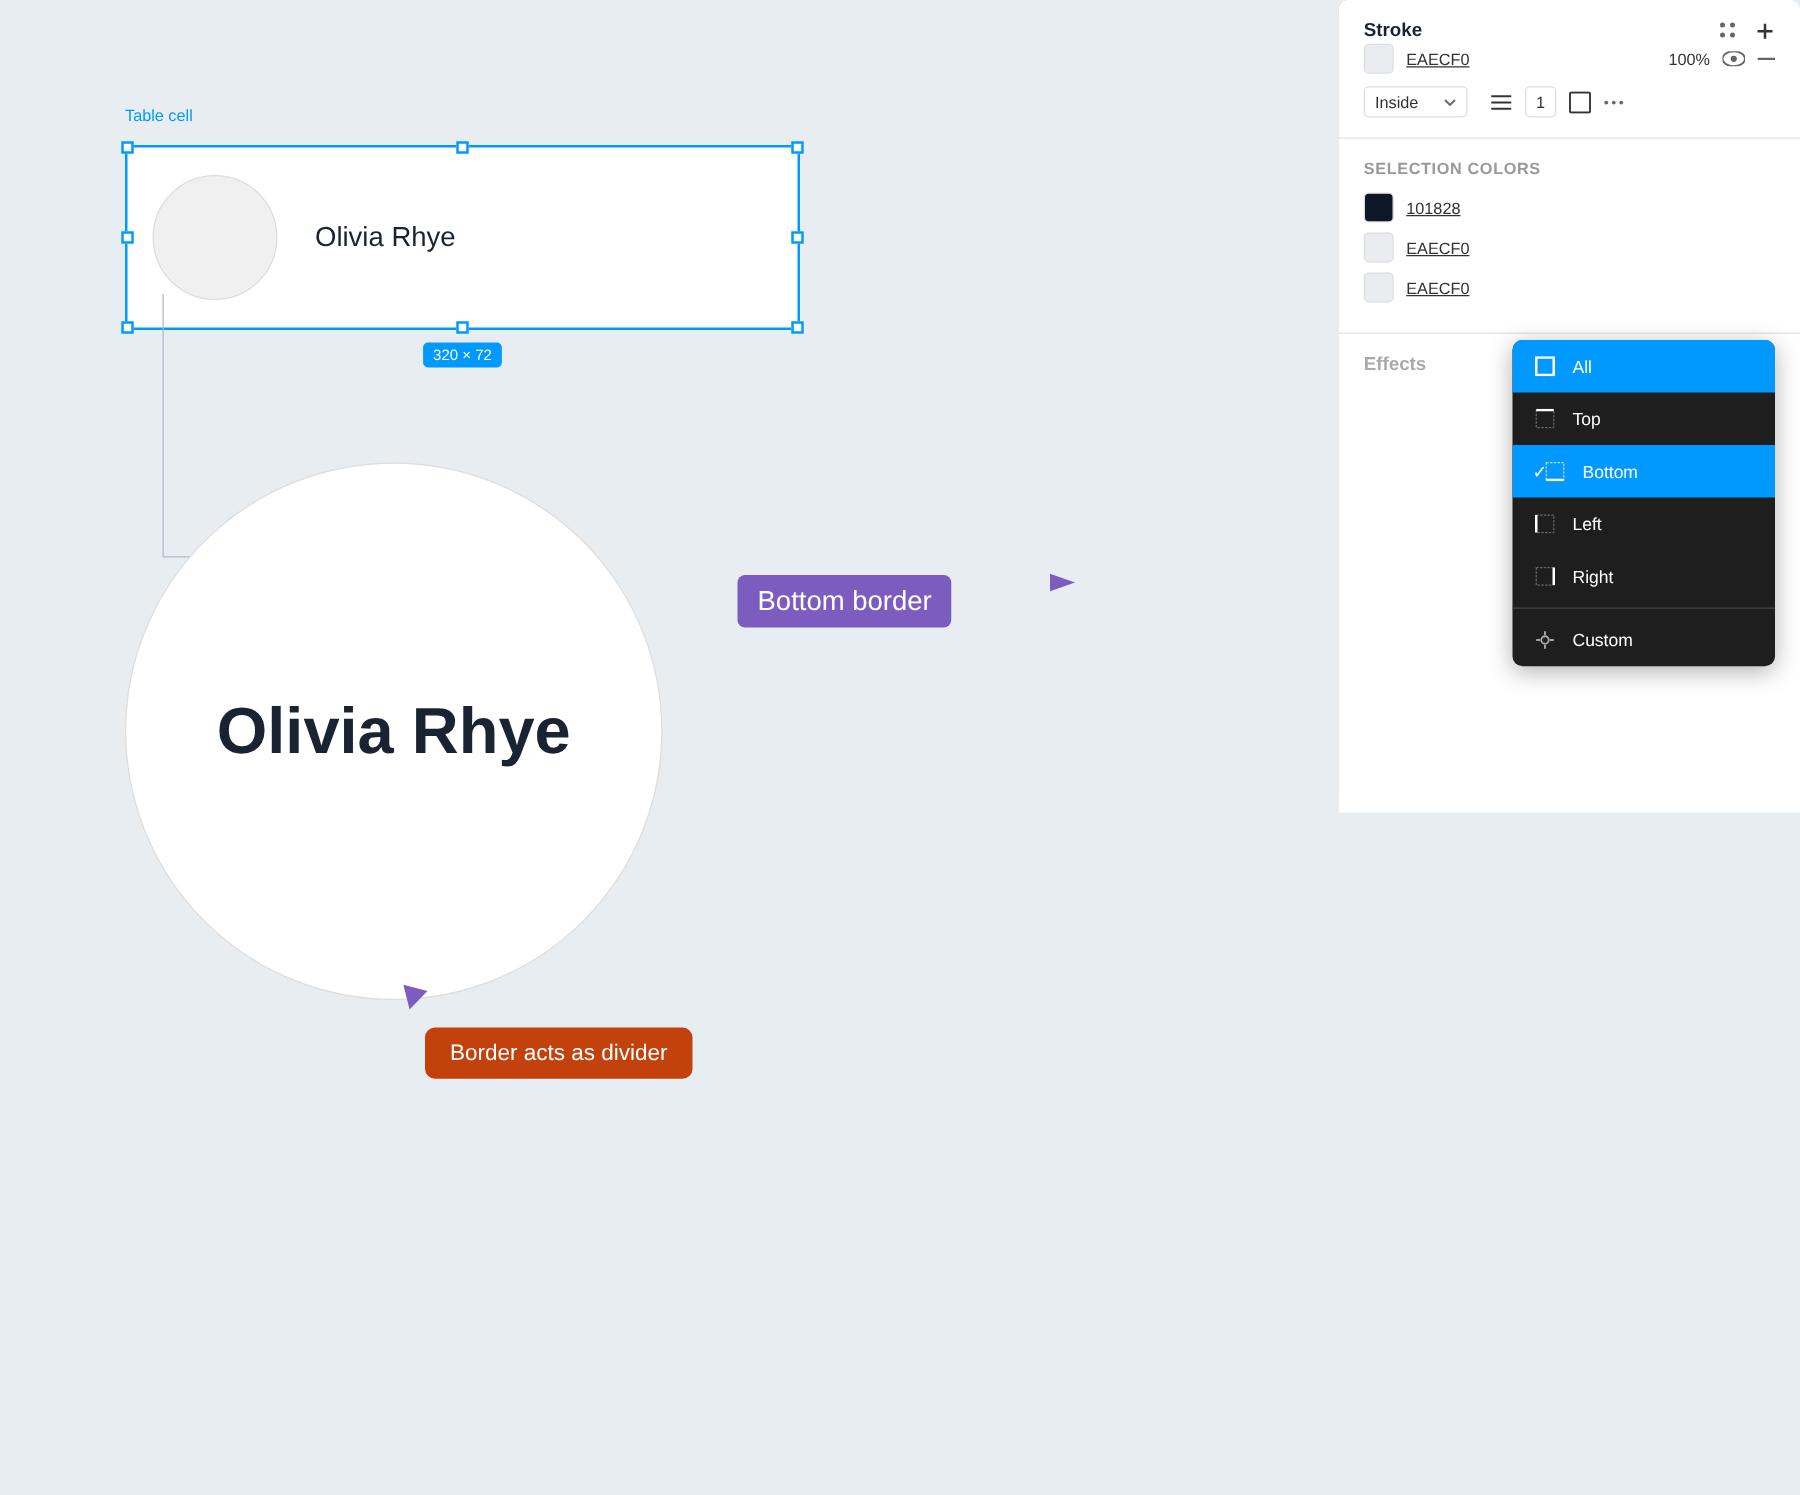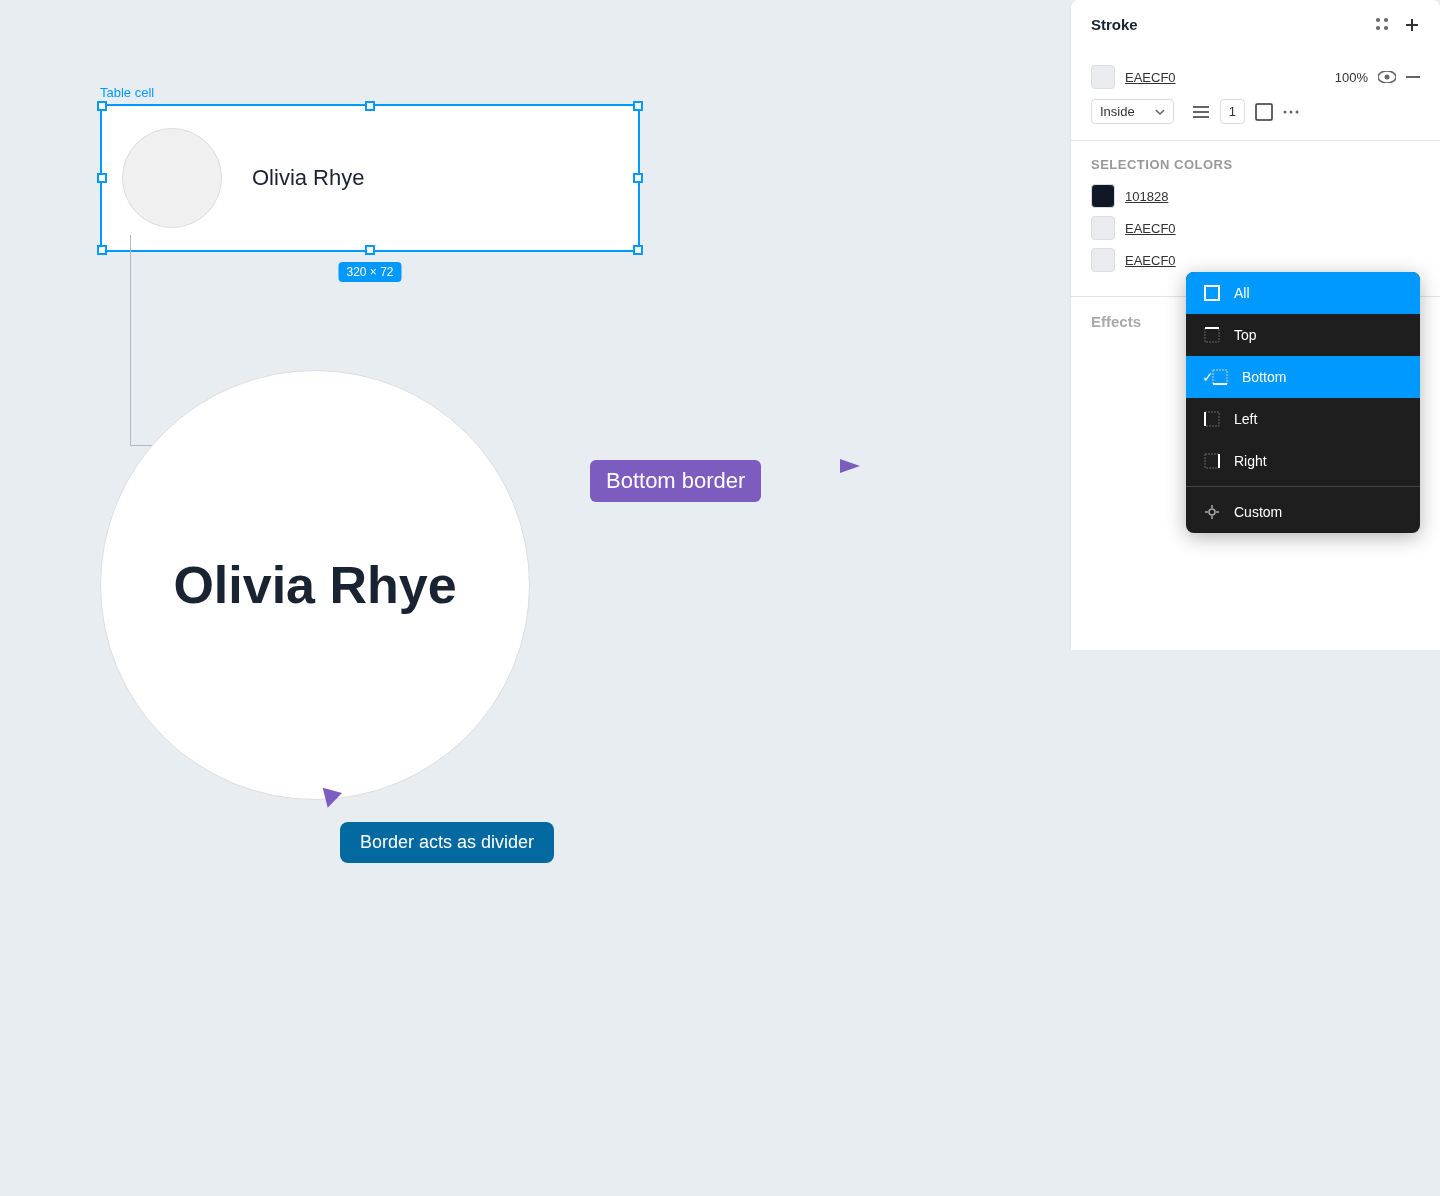--- a/index.html
+++ b/index.html
@@ -23,21 +23,21 @@
     
     .table-cell-container {
       position: absolute;
       left: 100px;
       top: 85px;
     }
 
     .table-cell-label {
       color: #0099ff;
       font-size: 13px;
-      margin-bottom: 4px;
+      margin-bottom: 16px;
       display: flex;
       align-items: center;
       gap: 4px;
     }
 
     .table-cell-box {
       position: relative;
       width: 540px;
       height: 148px;
       border: 2px solid #0099ff;
@@ -175,39 +175,39 @@
       font-weight: 500;
       padding: 8px 16px;
       border-radius: 6px;
     }
 
     
     .border-divider-tooltip {
       position: absolute;
       left: 340px;
       top: 822px;
-      background: #0369a1;
+      background: #c2410c;
       color: white;
       font-size: 18px;
       font-weight: 500;
       padding: 10px 20px;
       border-radius: 8px;
     }
 
     
     .panel-section {
       padding: 16px 20px;
       border-bottom: 1px solid #e0e3e8;
     }
 
     .section-header {
       display: flex;
       align-items: center;
       justify-content: space-between;
-      margin-bottom: 32px;
+      margin-bottom: 2px;
     }
 
     .section-title {
       font-size: 15px;
       font-weight: 600;
       color: #1a2332;
     }
 
     .section-icons {
       display: flex;
@@ -555,21 +555,21 @@
     <div class="color-row">
       <div class="color-swatch-light"></div>
       <span class="color-value">EAECF0</span>
     </div>
   </div>
 
   <div class="effects-section">
     <span class="effects-title">Effects</span>
   </div>
 
-  <div class="stroke-dropdown" style="position:absolute; right:20px; top:272px; width:234px;">
+  <div class="stroke-dropdown" style="position:absolute; right:20px; top:272px; width:210px;">
 
     <div class="dropdown-item active">
       <div class="dropdown-icon">
         <svg width="16" height="16" viewBox="0 0 16 16" fill="none">
           <rect x="1" y="1" width="14" height="14" stroke="white" stroke-width="2"></rect>
         </svg>
       </div>
       <span>All</span>
     </div>
 

